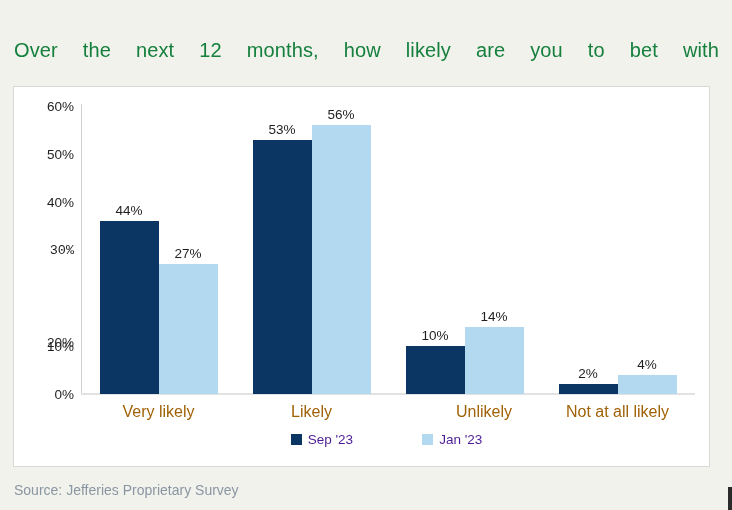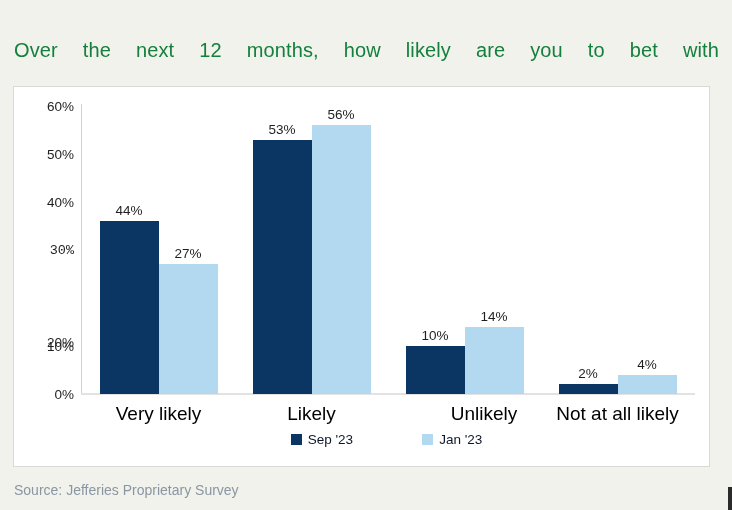--- a/index.html
+++ b/index.html
@@ -128,43 +128,43 @@
   #x-labels {
     position: absolute;
     left: 68px;
     top: 312px;
     width: 612px;
     height: 26px;
   }
   .x-label {
     position: absolute;
     top: 4px;
-    font-size: 19px;
-    color: #000000;
+    font-size: 16px;
+    color: #a16207;
     white-space: nowrap;
     transform: translateX(-50%);
   }
 
   
   #legend {
     position: absolute;
     left: 0;
     top: 345px;
     width: 697px;
     display: flex;
     justify-content: center;
     align-items: center;
     gap: 21px;
   }
   .legend-item {
     display: flex;
     align-items: center;
     gap: 6px;
     font-size: 13.5px;
-    color: #0f172a;
+    color: #4c1d95;
     white-space: nowrap;
     padding-left: 48px;
   }
   .legend-swatch {
     width: 11px;
     height: 11px;
     display: inline-block;
   }
   .legend-swatch.sep { background: #0b3663; }
   .legend-swatch.jan { background: #b2d9ef; }

